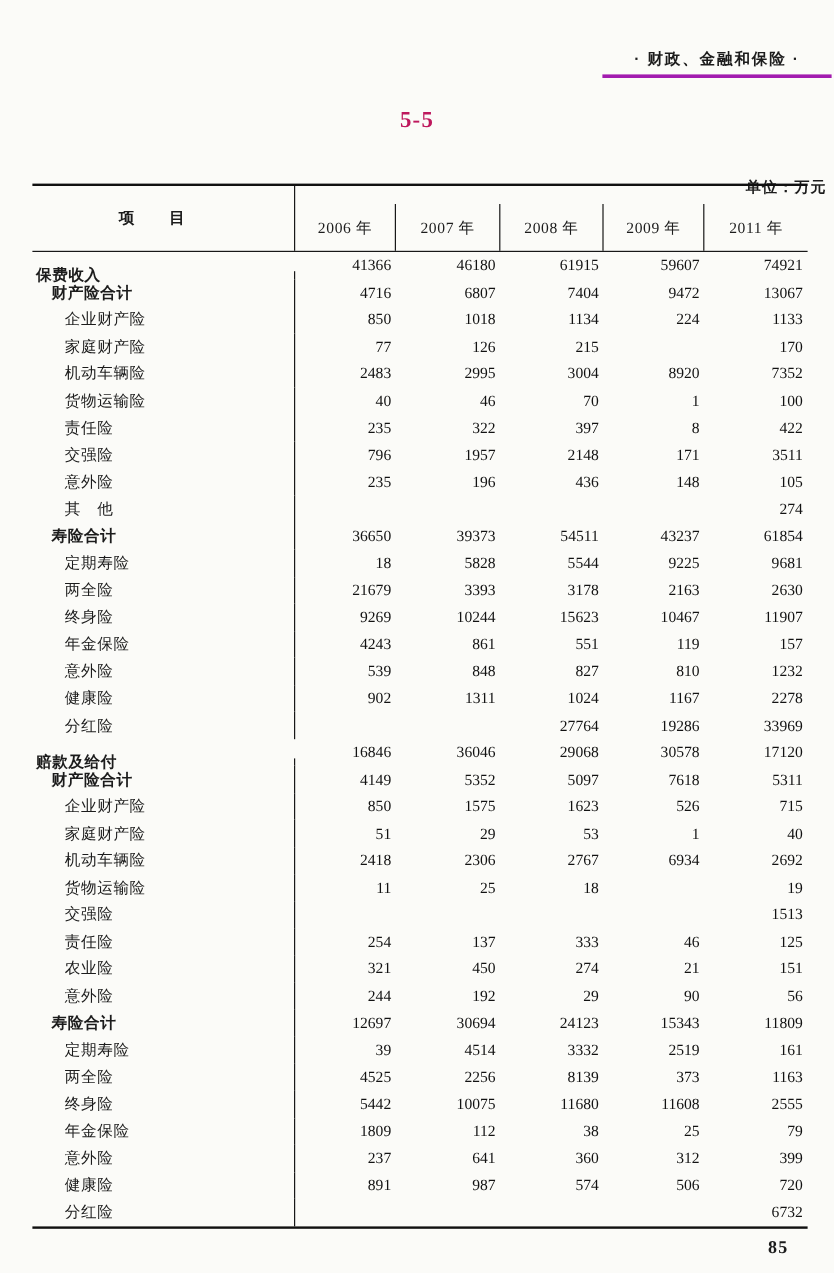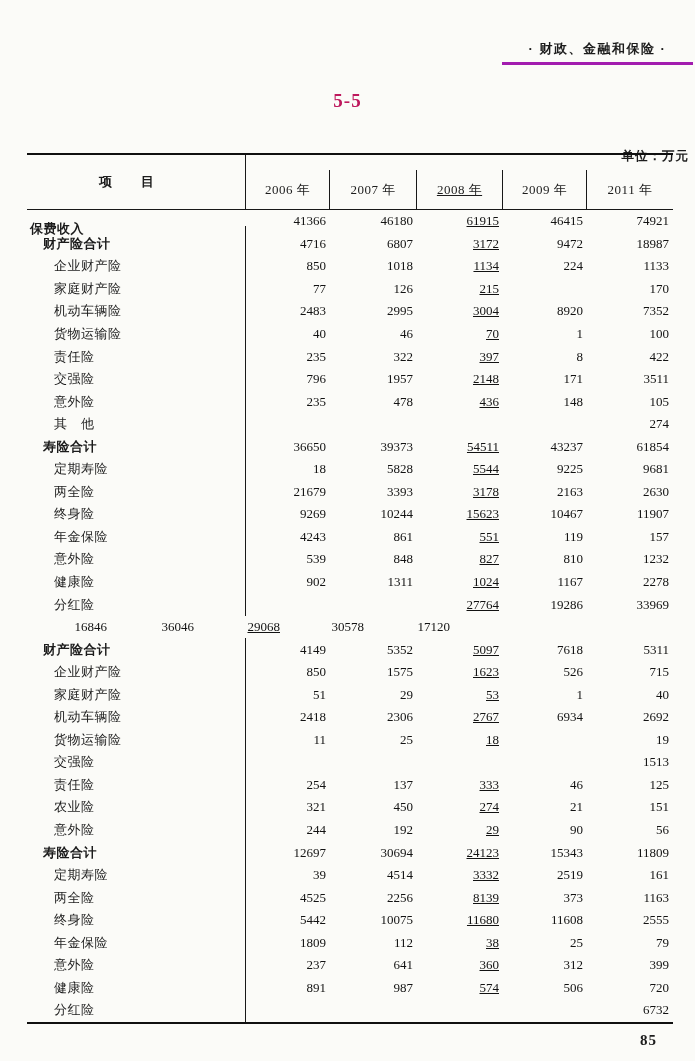--- a/index.html
+++ b/index.html
@@ -47,21 +47,21 @@
     display:flex; align-items:center; justify-content:center;
     font-size:13px; font-weight:600;
   }
   .th { border-right:1.5px solid #181818; }
   .th:last-child { border-right:none; }
   .th.col-stub { gap:28px; padding-right:18px; letter-spacing:1px; }
   .th.year { font-family:"Liberation Serif", serif; font-weight:500; letter-spacing:0.5px;margin-top:15px; }
   .col-stub { width:219px; }
   .col-0 { width:84px; }
   .col-1 { width:87px; }
-  .col-2 { width:86px;text-decoration:underline; }
+  .col-2 { width:86px; }
   .col-3 { width:84px; }
   .col-4 { width:86px; }
   .tbody { }
   .tr { display:flex; height:22.55px; }
   .td { display:flex; align-items:center; }
   .td.label {
     width:219px;
     border-right:1.5px solid #181818;
     font-size:13px; letter-spacing:0.5px;
     white-space:pre;
@@ -106,30 +106,30 @@
       <div class="th year col-2">2008 年</div>
       <div class="th year col-3">2009 年</div>
       <div class="th year col-4">2011 年</div>
     </div>
   <div class="tbody">
       <div class="tr indent-0">
         <div class="td label">保费收入</div>
         <div class="td value col-0">41366</div>
         <div class="td value col-1">46180</div>
         <div class="td value col-2">61915</div>
-        <div class="td value col-3">46415</div>
+        <div class="td value col-3">59607</div>
         <div class="td value col-4">74921</div>
       </div>
       <div class="tr indent-1">
         <div class="td label">财产险合计</div>
         <div class="td value col-0">4716</div>
         <div class="td value col-1">6807</div>
-        <div class="td value col-2">3172</div>
+        <div class="td value col-2">7404</div>
         <div class="td value col-3">9472</div>
-        <div class="td value col-4">18987</div>
+        <div class="td value col-4">13067</div>
       </div>
       <div class="tr indent-2">
         <div class="td label">企业财产险</div>
         <div class="td value col-0">850</div>
         <div class="td value col-1">1018</div>
         <div class="td value col-2">1134</div>
         <div class="td value col-3">224</div>
         <div class="td value col-4">1133</div>
       </div>
       <div class="tr indent-2">
@@ -168,21 +168,21 @@
         <div class="td label">交强险</div>
         <div class="td value col-0">796</div>
         <div class="td value col-1">1957</div>
         <div class="td value col-2">2148</div>
         <div class="td value col-3">171</div>
         <div class="td value col-4">3511</div>
       </div>
       <div class="tr indent-2">
         <div class="td label">意外险</div>
         <div class="td value col-0">235</div>
-        <div class="td value col-1">478</div>
+        <div class="td value col-1">196</div>
         <div class="td value col-2">436</div>
         <div class="td value col-3">148</div>
         <div class="td value col-4">105</div>
       </div>
       <div class="tr indent-2">
         <div class="td label">其　他</div>
         <div class="td value col-0"></div>
         <div class="td value col-1"></div>
         <div class="td value col-2"></div>
         <div class="td value col-3"></div>
@@ -246,20 +246,21 @@
       </div>
       <div class="tr indent-2">
         <div class="td label">分红险</div>
         <div class="td value col-0"></div>
         <div class="td value col-1"></div>
         <div class="td value col-2">27764</div>
         <div class="td value col-3">19286</div>
         <div class="td value col-4">33969</div>
       </div>
       <div class="tr indent-0">
+        <div class="td label">赔款及给付</div>
         <div class="td value col-0">16846</div>
         <div class="td value col-1">36046</div>
         <div class="td value col-2">29068</div>
         <div class="td value col-3">30578</div>
         <div class="td value col-4">17120</div>
       </div>
       <div class="tr indent-1">
         <div class="td label">财产险合计</div>
         <div class="td value col-0">4149</div>
         <div class="td value col-1">5352</div>

